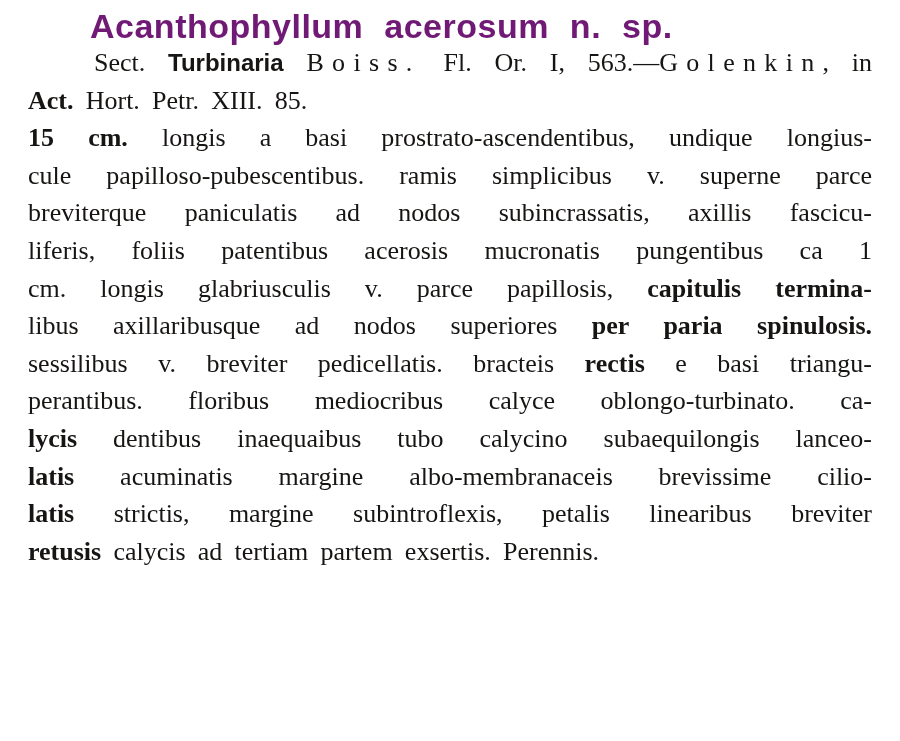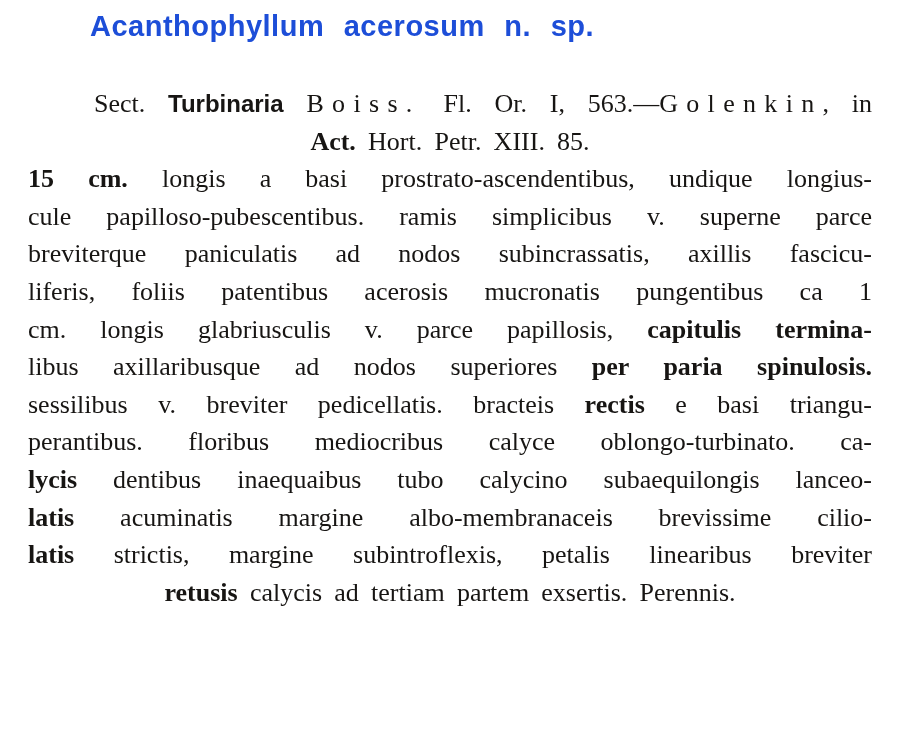--- a/index.html
+++ b/index.html
@@ -15,35 +15,34 @@
     color: #171513;
     font-family: "Liberation Serif", serif;
     overflow: hidden;
     box-sizing: border-box;
     padding: 0 28px;
   }
   .title {
     margin: 8px 0 0 62px;
     font-family: "Liberation Sans", sans-serif;
     font-weight: bold;
-    font-size: 29px;
+    font-size: 34px;
     line-height: 36px;
     letter-spacing: 0.5px;
     word-spacing: 11px;
-    color: #1d4ed8;
+    color: #701a75;
   }
   .text-block {
-    margin-top: 41px;
     font-size: 26px;
   }
   .line {
     height: 37.6px;
     line-height: 37.6px;
     white-space: nowrap; 
-    text-align: center;
+    text-align: left;
     word-spacing: 0.22em;
   }
   .line.just {
     white-space: normal;
     text-align: justify;
     text-align-last: justify;
     word-spacing: normal;
   }
   .line.indent {
     text-indent: 66px;

